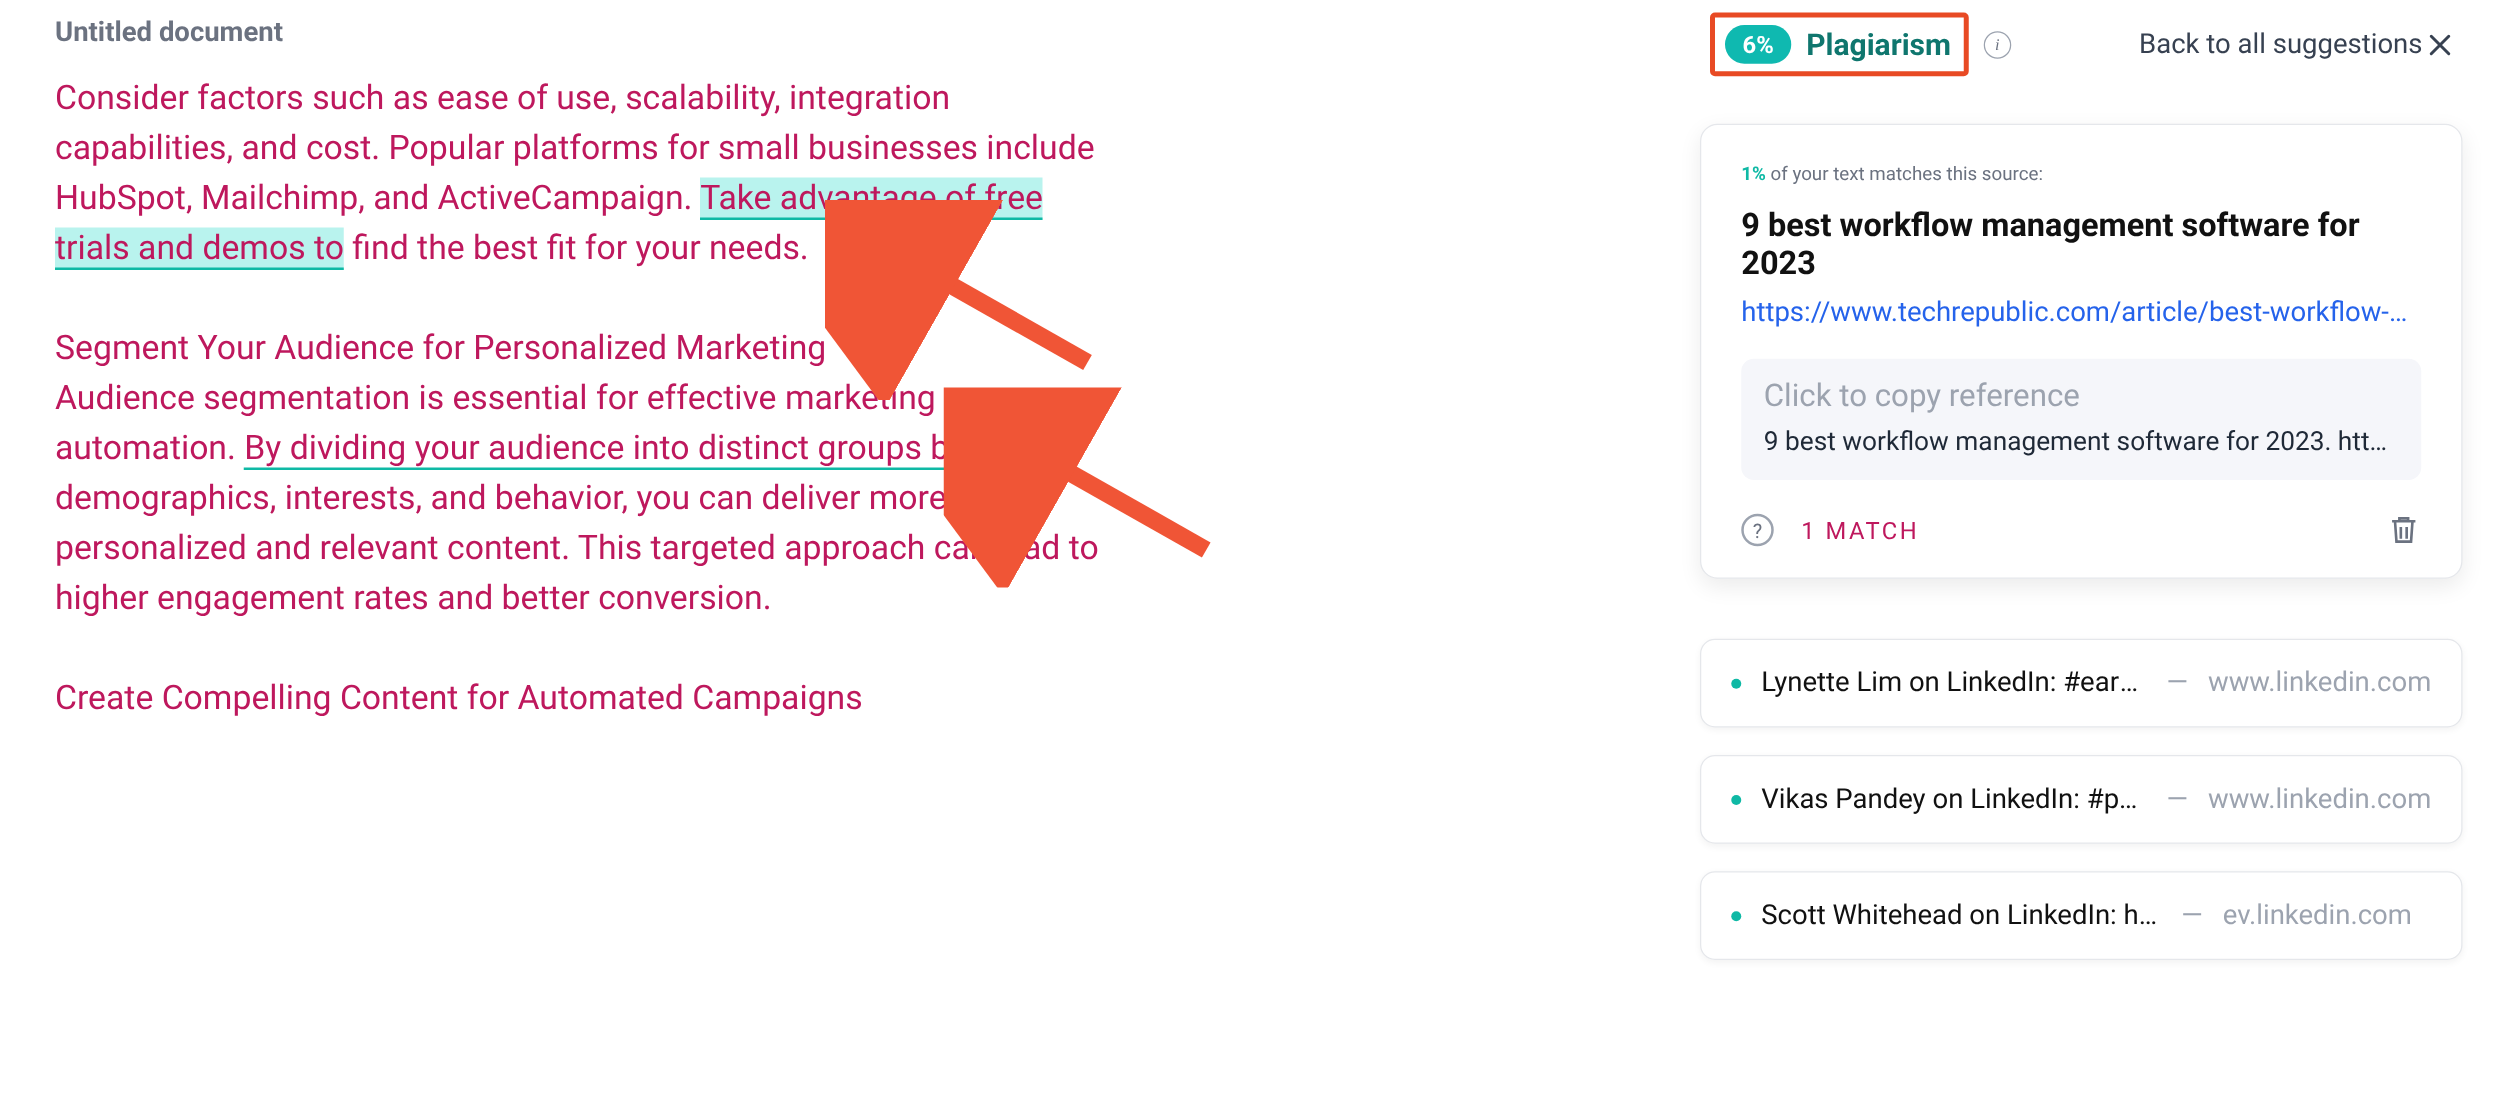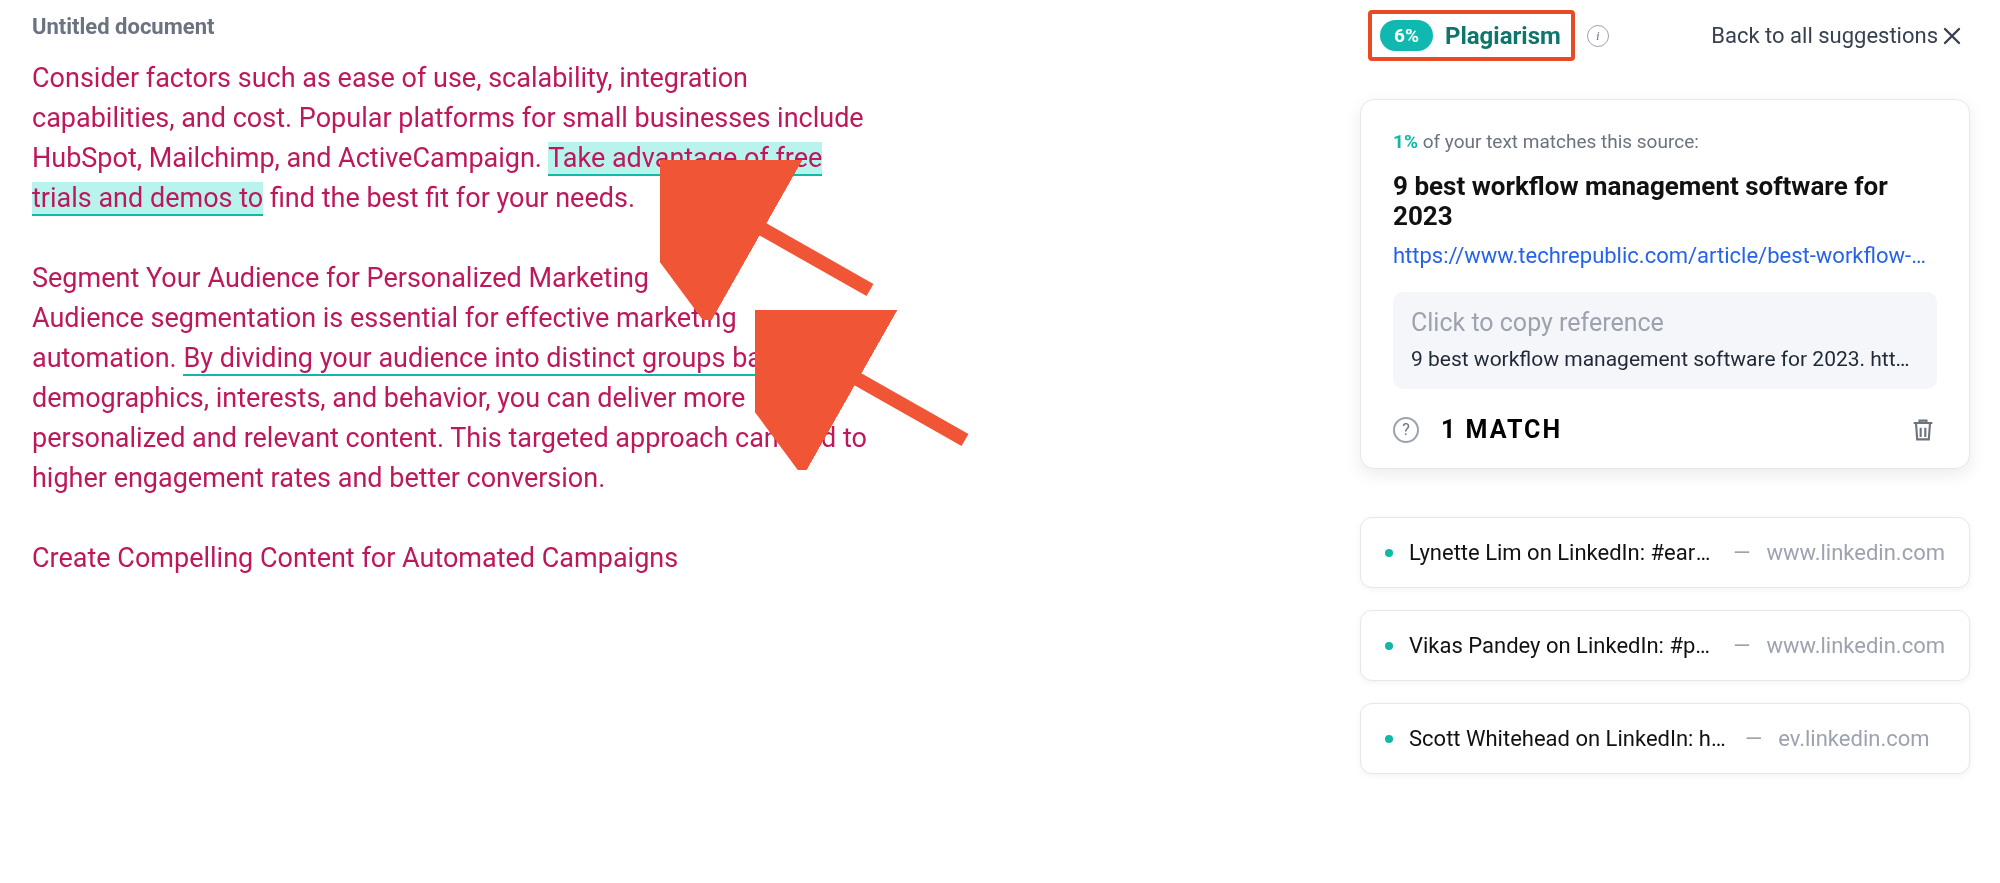--- a/index.html
+++ b/index.html
@@ -1,48 +1,48 @@
 <!DOCTYPE html>
 <html><head>
 <meta charset="utf-8">
 <style>
   * { box-sizing: border-box; margin: 0; padding: 0; }
   html, body { width: 2000px; height: 883px; font-family: -apple-system, BlinkMacSystemFont, "Segoe UI", Roboto, sans-serif; background: #fff; color: #1a1a1a; overflow: hidden; }
   .page { display: flex; width: 100%; height: 100%; }
-  .editor-col { flex: 1; padding: 0 30px 0 4px; position: relative; }
+  .editor-col { flex: 1; padding: 0 30px 0 16px; position: relative; }
   .side-col { width: 640px; padding: 0 30px 0 0; position: relative; }
   .doc-title { font-size: 22px; font-weight: 700; color: #6b7280; padding: 14px 0 20px 28px; }
   .doc-body { font-size: 27px; line-height: 1.48; color: #be185d; padding: 0 0 0 28px; max-width: 870px; }
   .doc-body p { margin-bottom: 40px; }
   .hl { background: #b9f3ee; border-bottom: 2px solid #0fb9a5; }
   .ul-green { border-bottom: 2px solid #0fb9a5; }
 
   
   .side-header { display: flex; align-items: center; justify-content: space-between; padding: 10px 8px 18px 8px; }
   .plag-wrap { display: flex; align-items: center; gap: 12px; border: 4px solid #e84a24; padding: 6px 10px 6px 8px; border-radius: 4px; }
   .plag-badge { background: #0fb9b0; color: #fff; font-weight: 700; font-size: 19px; border-radius: 999px; padding: 4px 14px; }
   .plag-label { font-weight: 700; font-size: 24px; color: #0f766e; }
   .info-icon { width: 22px; height: 22px; border: 1.5px solid #9ca3af; border-radius: 50%; display: inline-flex; align-items: center; justify-content: center; font-size: 13px; color: #6b7280; margin-left: 6px; font-family: serif; font-style: italic; }
   .back-wrap { display: flex; align-items: center; gap: 4px; }
   .back-link { font-size: 22px; color: #374151; }
   .close-x svg { display: block; }
 
   
   .card { background: #fff; border: 1px solid #e5e7eb; border-radius: 14px; box-shadow: 0 6px 18px rgba(0,0,0,0.08); padding: 30px 32px 24px 32px; margin: 20px 0 48px 0; }
-  .match-pct { font-size: 19px; color: #6b7280; margin-bottom: 18px; }
+  .match-pct { font-size: 15px; color: #6b7280; margin-bottom: 18px; }
   .match-pct .pct { color: #0fb9a5; font-weight: 700; }
   .match-title { font-size: 26px; font-weight: 700; color: #111; margin-bottom: 12px; }
   .match-url { font-size: 22px; color: #2563eb; margin-bottom: 24px; overflow: hidden; white-space: nowrap; text-overflow: ellipsis; }
   .ref-box { background: #f5f6fa; border-radius: 10px; padding: 16px 18px 18px 18px; margin-bottom: 26px; }
   .ref-hint { font-size: 25px; color: #9ca3af; margin-bottom: 10px; }
   .ref-text { font-size: 21px; color: #1f2937; overflow: hidden; white-space: nowrap; text-overflow: ellipsis; }
   .card-footer { display: flex; align-items: center; justify-content: space-between; }
   .card-footer-left { display: flex; align-items: center; gap: 22px; }
   .help-icon { width: 26px; height: 26px; border: 2px solid #9ca3af; border-radius: 50%; display: inline-flex; align-items: center; justify-content: center; font-size: 16px; color: #6b7280; }
-  .match-count { font-size: 25px; letter-spacing: 2px; color: #000000; font-weight: 700; }
+  .match-count { font-size: 19px; letter-spacing: 2px; color: #be185d; font-weight: 400; }
   .trash svg { display: block; }
 
   
   .src-row { background: #fff; border: 1px solid #e5e7eb; border-radius: 12px; box-shadow: 0 2px 6px rgba(0,0,0,0.05); padding: 22px 24px; margin-bottom: 22px; display: flex; align-items: center; gap: 16px; font-size: 22px; overflow: hidden; }
   .dot { width: 8px; height: 8px; background: #0fb9a5; border-radius: 50%; flex-shrink: 0; }
   .src-title { color: #111; white-space: nowrap; overflow: hidden; text-overflow: ellipsis; max-width: 320px; }
   .dash { color: #9ca3af; }
   .src-domain { color: #9ca3af; text-align: center; }
 
   

